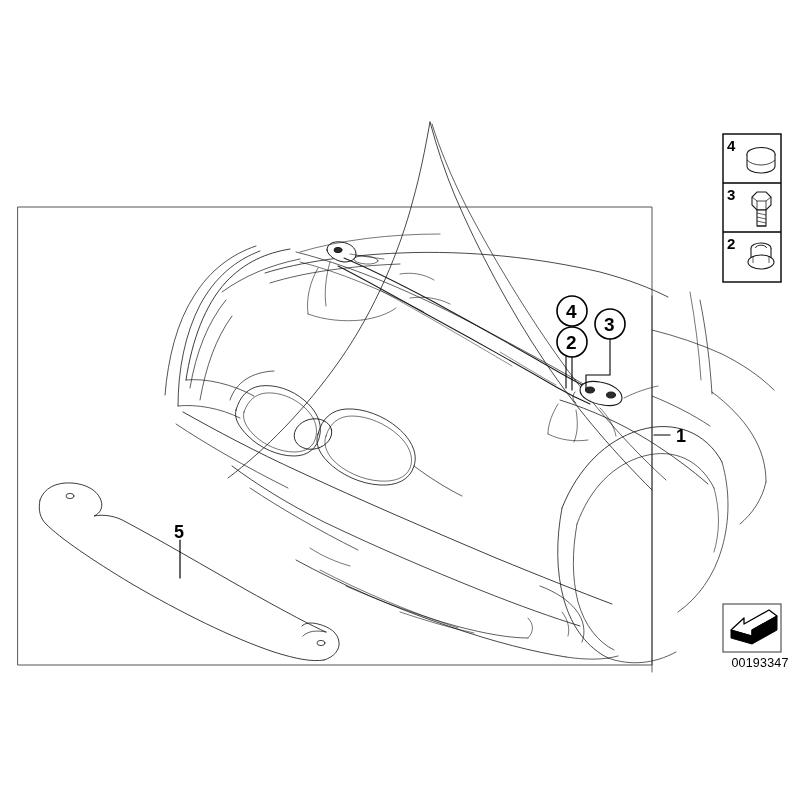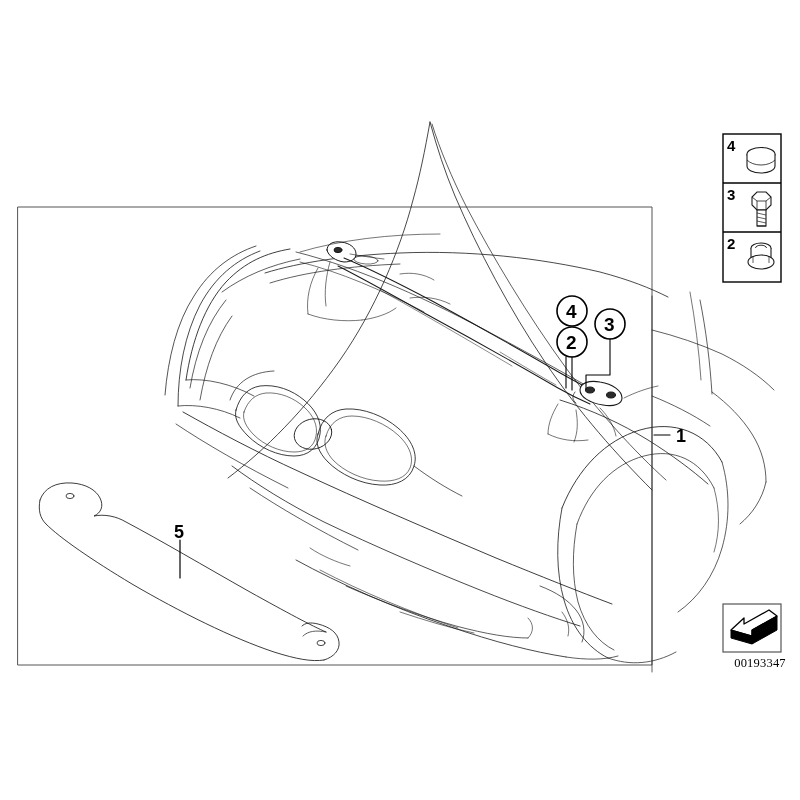--- a/index.html
+++ b/index.html
@@ -39,21 +39,21 @@
     font-size: 15px;
     font-weight: bold;
   }
   #diagram-id-text {
     position: absolute;
     left: 722px;
     top: 656px;
     width: 76px;
     text-align: center;
     font-size: 12.5px;
-    font-family: Liberation Serif, serif;
+    font-family: Liberation Sans, sans-serif;
     color: #000;
     letter-spacing: 0.2px;
   }
 </style>
 </head>
 <body>
 
 <div id="page">
 
   <svg class="layer" viewBox="0 0 800 800">

